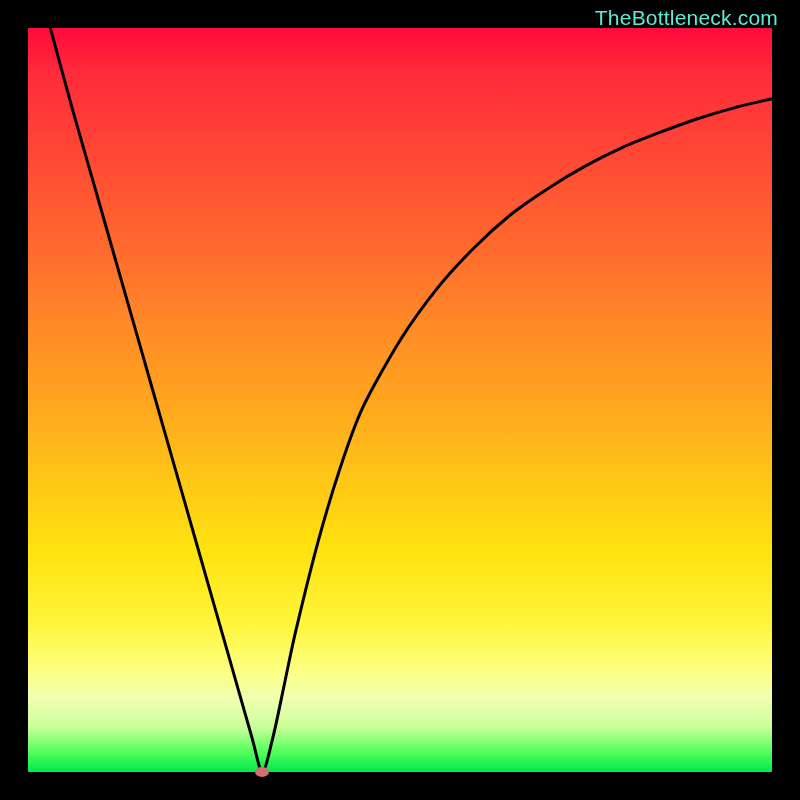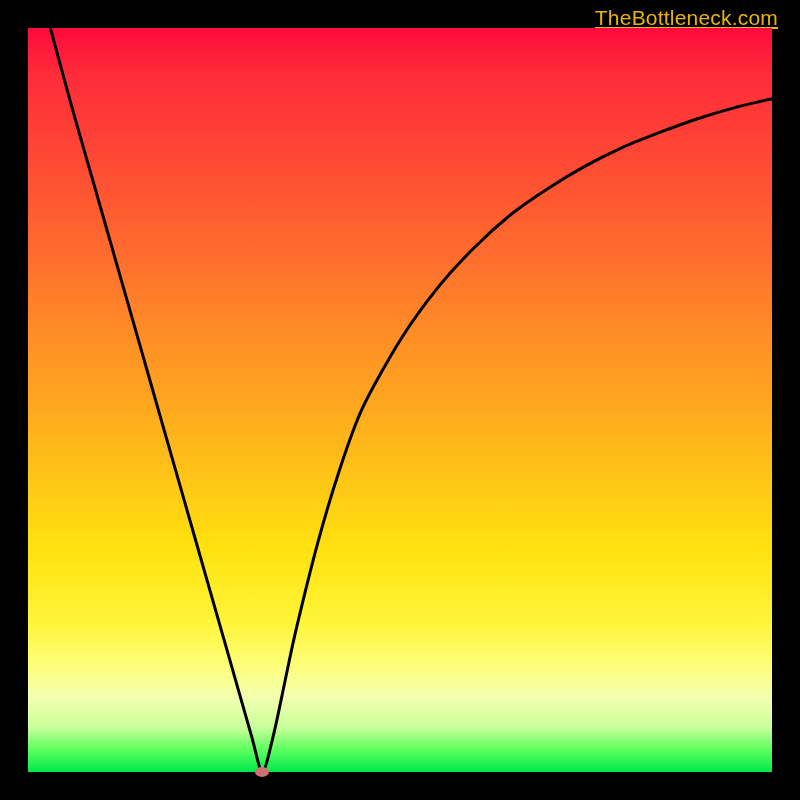--- a/index.html
+++ b/index.html
@@ -39,24 +39,23 @@
       #5dff5f 97%,
       #00e84a 100%
     );
   }
   .watermark {
     position: absolute;
     top: 6px;
     right: 22px;
     font-family: Arial, Helvetica, sans-serif;
     font-size: 21px;
-    color: #eab308;
+    color: #5eead4;
     letter-spacing: 0.2px;
     font-weight: 500;
-    text-decoration: underline;
   }
   svg.curve {
     position: absolute;
     left: 0;
     top: 0;
     width: 744px;
     height: 744px;
     overflow: visible;
   }
   .min-marker {

